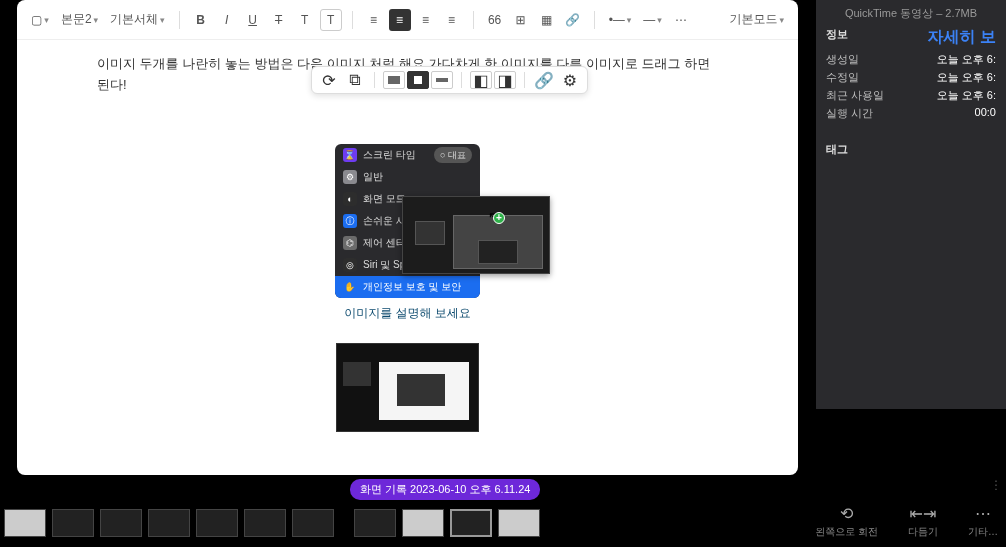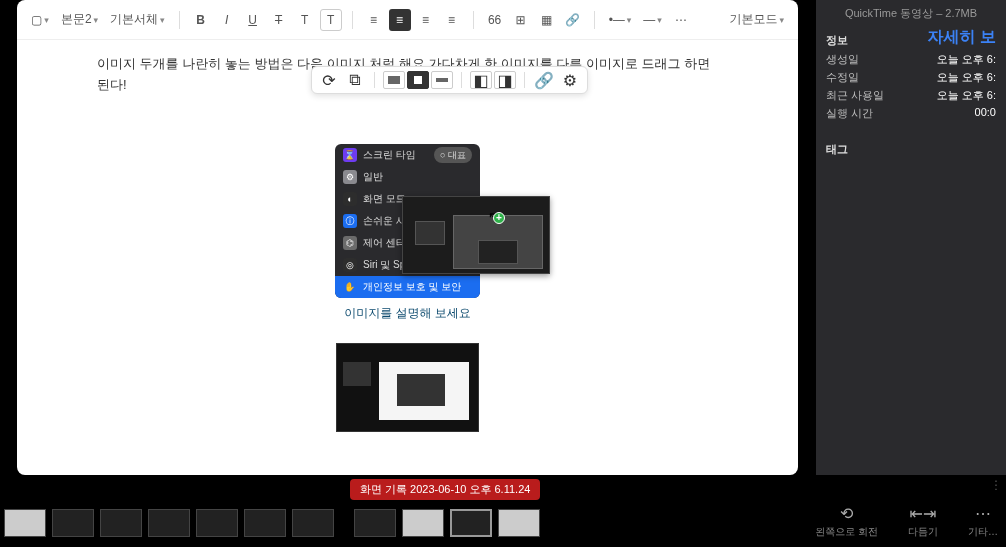--- a/index.html
+++ b/index.html
@@ -157,29 +157,29 @@
   .img2 .pane-a { position: absolute; left: 6px; top: 18px; width: 28px; height: 24px; background: #333; }
   .img2 .pane-b { position: absolute; left: 42px; top: 18px; width: 90px; height: 58px; background: #f5f5f5; }
   .img2 .pane-b .d1 { position: absolute; left: 18px; top: 12px; width: 48px; height: 32px; background: #333; }
 
   
   .inspector {
     position: absolute;
     left: 816px;
     top: 0;
     right: 0;
-    height: 475px;
+    height: 409px;
     background: #2a2a2d;
     color: #bcbcbc;
     font-size: 11px;
     padding: 6px 10px;
   }
   .inspector .title-row { text-align: center; color: #999; font-size: 11px; margin-bottom: 6px; overflow:hidden; white-space:nowrap; }
   .inspector .section-head {
-    display: flex; justify-content: space-between; align-items: flex-end;
+    display: flex; justify-content: space-between; align-items: flex-start;
     font-weight: 600; color: #ddd; margin: 4px 0;
   }
   .inspector .link { color: #3b82f6; font-size: 16px; cursor: pointer; }
   .inspector .kv { display: flex; justify-content: space-between; margin: 3px 0; gap: 8px; }
   .inspector .kv .v { color: #fff; text-align: right; white-space: nowrap; overflow: hidden; }
   .tag-add { color: #777; margin-top: 4px; }
 
   
   .dock {
     position: absolute;
@@ -202,23 +202,23 @@
   .dock .thumb.light { background: #ccc; }
   .dock .thumb.sel {
     border-color: #999;
     box-shadow: 0 0 0 1px #999 inset;
   }
 
   
   .tooltip {
     position: absolute;
     left: 350px; top: 479px;
-    background: #b91c1c; color: #fff;
+    background: #6d28d9; color: #fff;
     font-size: 11px; padding: 3px 10px;
-    border-radius: 4px;
+    border-radius: 10px;
     white-space: nowrap;
   }
 
   
   .actions {
     position: absolute;
     right: 8px;
     bottom: 8px;
     display: flex;
     gap: 30px;

